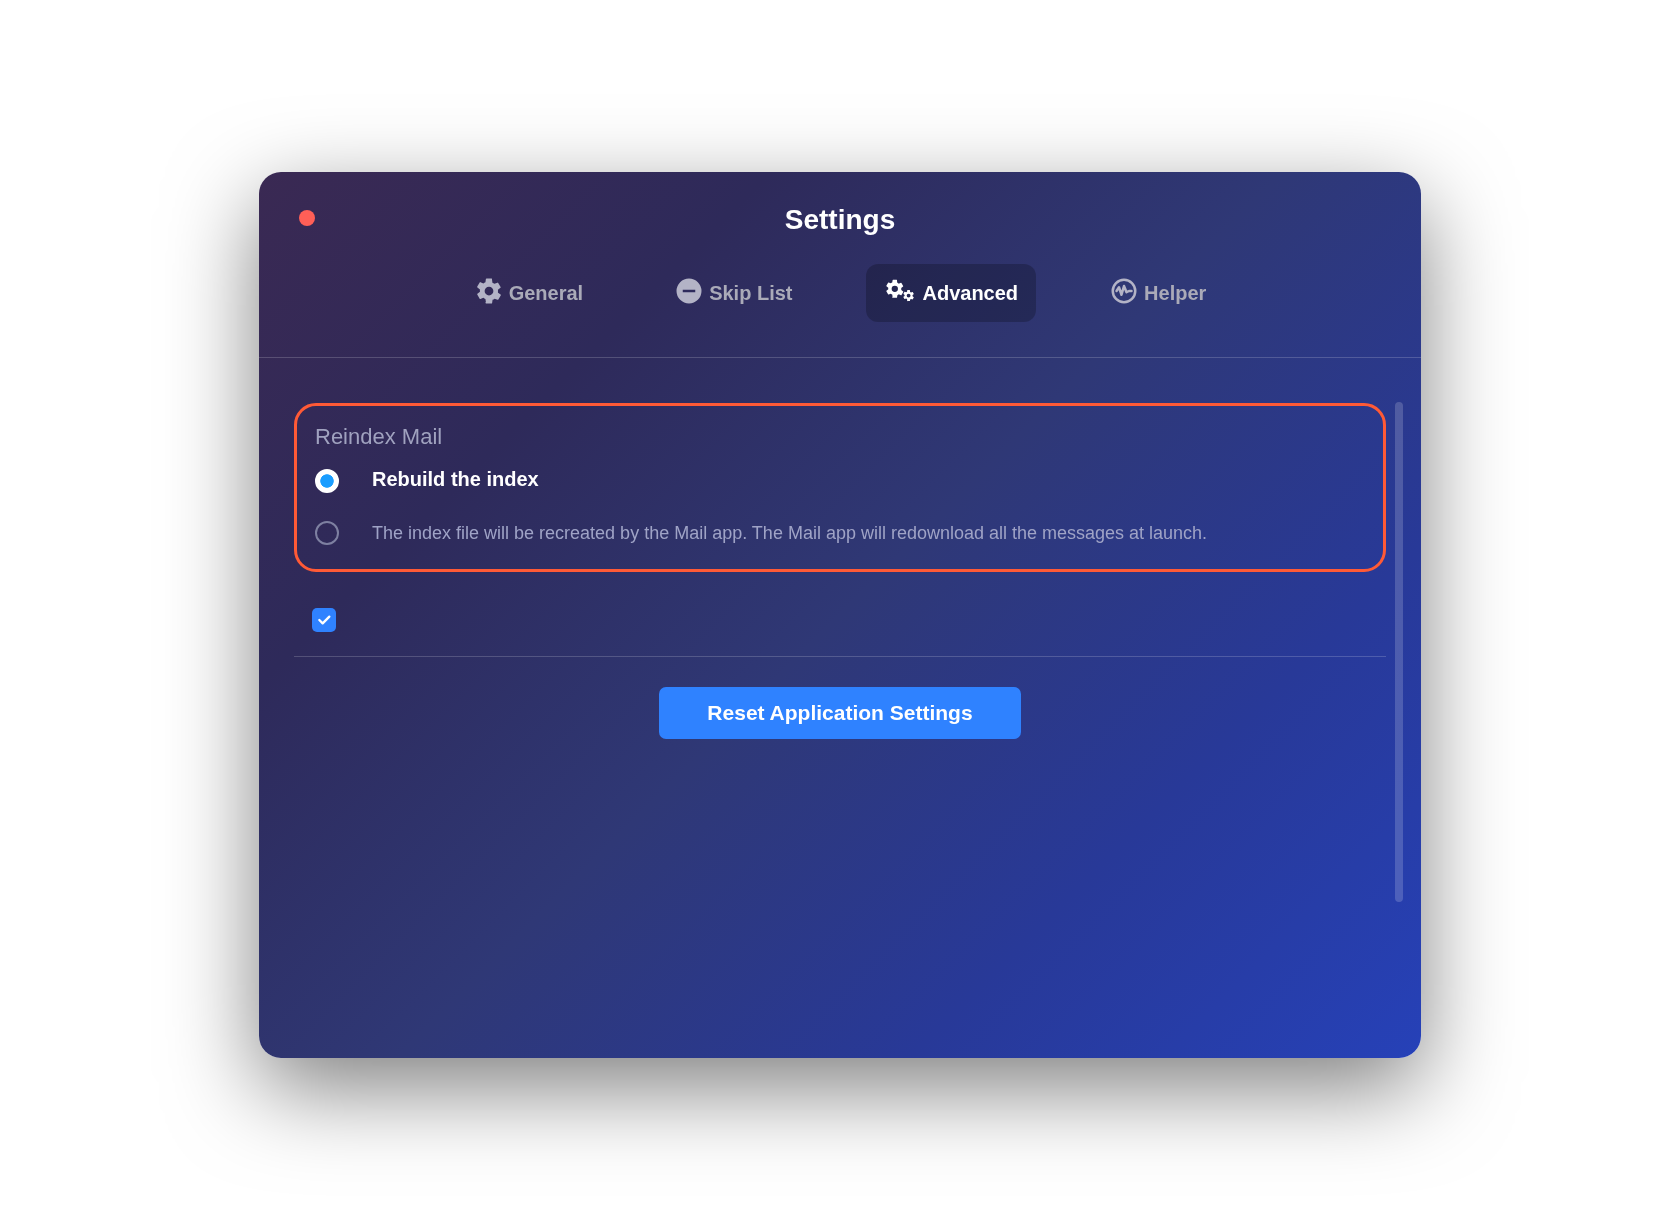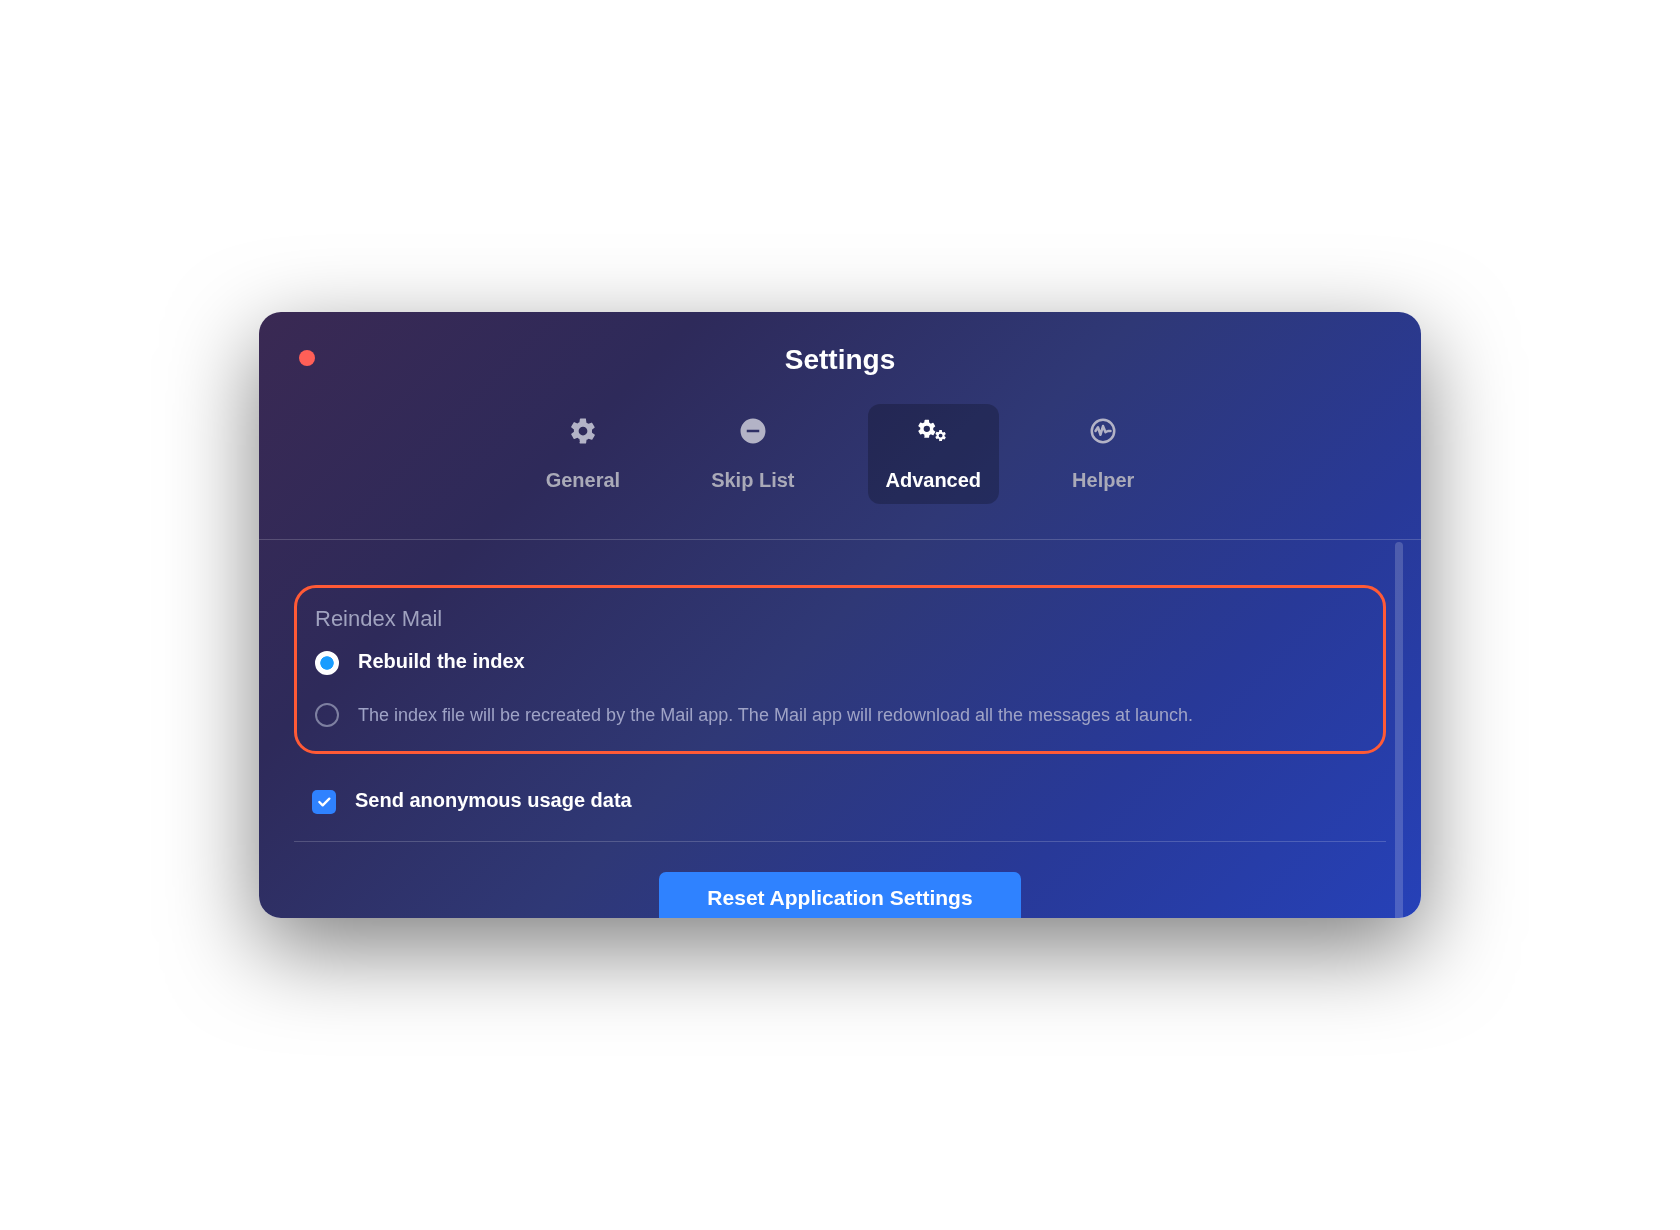--- a/index.html
+++ b/index.html
@@ -14,21 +14,21 @@
       background: #fff;
       font-family: -apple-system, BlinkMacSystemFont, 'Segoe UI', 'Helvetica Neue', Arial, sans-serif;
       display: flex;
       align-items: center;
       justify-content: center;
       transform-origin: top left;
     }
 
     .window {
       width: 1162px;
-      height: 606px;
+      height: 886px;
       border-radius: 22px;
       background: linear-gradient(135deg, #3a2953 0%, #2e2a5a 25%, #2f3876 50%, #283998 75%, #2641b8 100%);
       position: relative;
       box-shadow: 0 30px 90px rgba(0,0,0,0.5);
       overflow: hidden;
     }
 
     .close-btn {
       position: absolute;
       top: 38px;
@@ -51,23 +51,22 @@
       display: flex;
       justify-content: center;
       gap: 55px;
       margin-top: 28px;
       padding-bottom: 35px;
       border-bottom: 1px solid rgba(255,255,255,0.18);
     }
 
     .tab {
       display: flex;
-      flex-direction: column;
       align-items: center;
-      gap: 19px;
+      gap: 5px;
       padding: 12px 18px;
       border-radius: 12px;
       cursor: pointer;
     }
 
     .tab.active {
       background: rgba(0,0,0,0.22);
     }
 
     .tab .tab-icon {
@@ -104,21 +103,21 @@
     .section-title {
       color: #a0a2bf;
       font-size: 22px;
       font-weight: 500;
       margin-bottom: 18px;
     }
 
     .option-row {
       display: flex;
       align-items: flex-start;
-      gap: 19px;
+      gap: 33px;
       margin-bottom: 24px;
     }
 
     .option-row:last-child {
       margin-bottom: 0;
     }
 
     .radio {
       width: 24px;
       height: 24px;
@@ -287,21 +286,20 @@
       </div>
     </div>
 
     <div class="option-row" style="padding-left:18px;">
       <div class="checkbox checked">
         <svg class="check-svg" width="16" height="16" viewBox="0 0 24 24">
             <path d="M5 12l5 5L20 7"></path>
           </svg>
       </div>
       <div class="option-text">
-        <div class="option-title">Send anonymous usage data</div>
       </div>
     </div>
 
     <div class="divider"></div>
 
     <button class="reset-btn">Reset Application Settings</button>
 
   </div>
 
   <div class="scrollbar"></div>

